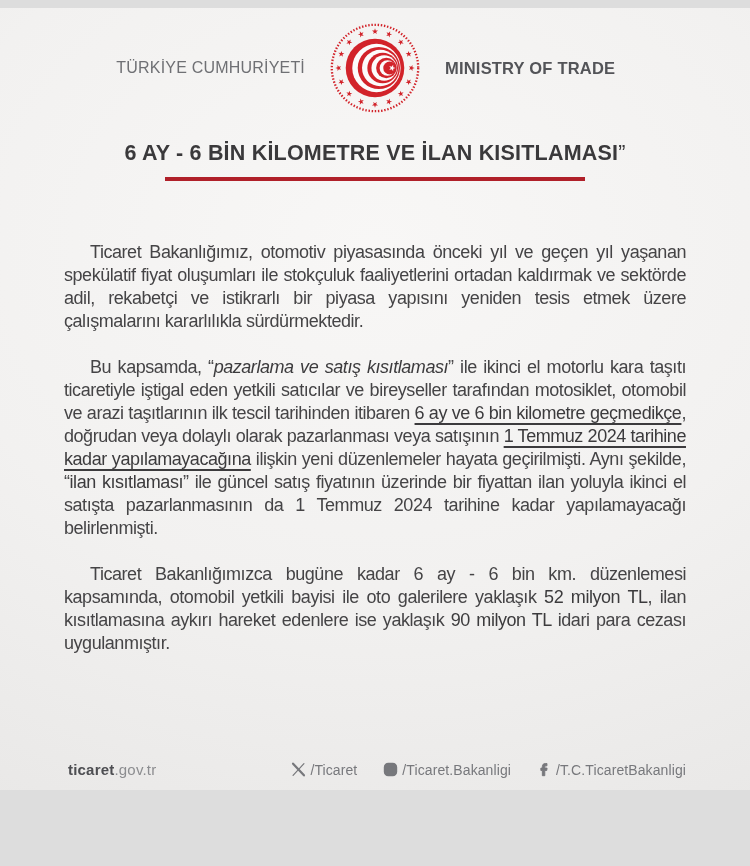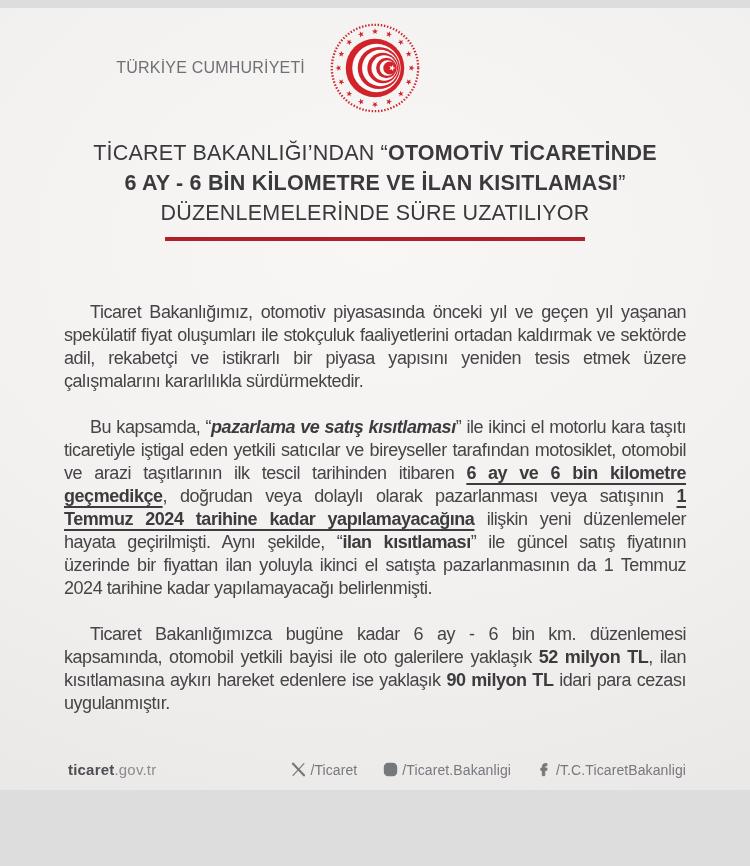--- a/index.html
+++ b/index.html
@@ -50,21 +50,21 @@
   }
   
   .article{
     margin:60px 64px 0;
     font-size:18px;line-height:23px;
     letter-spacing:-.45px;
     text-align:justify;
     color:var(--text-body,#454446);
   }
   .article p{margin:0 0 23px;text-indent:26px;}
-  .article .b{font-weight:700;color:#3c3b3d;}
+  .article .b{font-weight:400;color:#3c3b3d;}
   .article .i{font-style:italic;}
   .article .u{text-decoration:underline;text-decoration-thickness:2px;text-underline-offset:4px;}
   
   .footer{
     position:absolute;left:68px;right:64px;bottom:12px;
     display:flex;align-items:center;justify-content:space-between;
   }
   .site{font-size:15px;letter-spacing:.2px;cursor:pointer;}
   .site .b{font-weight:700;color:#4d4e52;}
   .site .rest{color:#8c8d90;}
@@ -114,28 +114,27 @@
         <circle cx="8" cy="0" r="16" fill="currentColor"></circle>
         <circle cx="9.5" cy="0" r="13.2" fill="#fcfbfb"></circle>
         <circle cx="11.8" cy="0" r="10.6" fill="currentColor"></circle>
         <circle cx="13" cy="0" r="8.2" fill="#fcfbfb"></circle>
         <circle cx="15.4" cy="0" r="6.8" fill="currentColor"></circle>
         <polygon id="logo-flag-star" fill="#fcfbfb" points="21.40,0.00 18.97,0.85 18.91,3.42 17.35,1.38 14.89,2.12 16.35,0.00 14.89,-2.12 17.35,-1.38 18.91,-3.42 18.97,-0.85"></polygon>
       </svg>
     </div>
 
     <div class="header-col right">
+      <div class="h-line2">MINISTRY OF TRADE</div>
     </div>
   </div>
 
 
   <div class="title">
-    <div><span>TİCARET BAKANLIĞI’NDAN “</span><span class="b">OTOMOTİV TİCARETİNDE</span></div>
     <div><span class="b">6 AY - 6 BİN KİLOMETRE VE İLAN KISITLAMASI</span><span>”</span></div>
-    <div><span>DÜZENLEMELERİNDE SÜRE UZATILIYOR</span></div>
   </div>
   <div class="rule-red"></div>
 
   <div class="article">
     <p><span>Ticaret Bakanlığımız, otomotiv piyasasında önceki yıl ve geçen yıl yaşanan spekülatif fiyat oluşumları ile stokçuluk faaliyetlerini ortadan kaldırmak ve sektörde adil, rekabetçi ve istikrarlı bir piyasa yapısını yeniden tesis etmek üzere çalışmalarını kararlılıkla sürdürmektedir.</span></p>
     <p><span>Bu kapsamda, “</span><span class="b i">pazarlama ve satış kısıtlaması</span><span>” ile ikinci el motorlu kara taşıtı ticaretiyle iştigal eden yetkili satıcılar ve bireyseller tarafından motosiklet, otomobil ve arazi taşıtlarının ilk tescil tarihinden itibaren </span><span class="b u">6 ay ve 6 bin kilometre geçmedikçe</span><span>, doğrudan veya dolaylı olarak pazarlanması veya satışının </span><span class="b u">1 Temmuz 2024 tarihine kadar yapılamayacağına</span><span> ilişkin yeni düzenlemeler hayata geçirilmişti. Aynı şekilde, “</span><span class="b">ilan kısıtlaması</span><span>” ile güncel satış fiyatının üzerinde bir fiyattan ilan yoluyla ikinci el satışta pazarlanmasının da 1 Temmuz 2024 tarihine kadar yapılamayacağı belirlenmişti.</span></p>
     <p><span>Ticaret Bakanlığımızca bugüne kadar 6 ay - 6 bin km. düzenlemesi kapsamında, otomobil yetkili bayisi ile oto galerilere yaklaşık </span><span class="b">52 milyon TL</span><span>, ilan kısıtlamasına aykırı hareket edenlere ise yaklaşık </span><span class="b">90 milyon TL</span><span> idari para cezası uygulanmıştır.</span></p>
   </div>
 
   <div class="footer">

